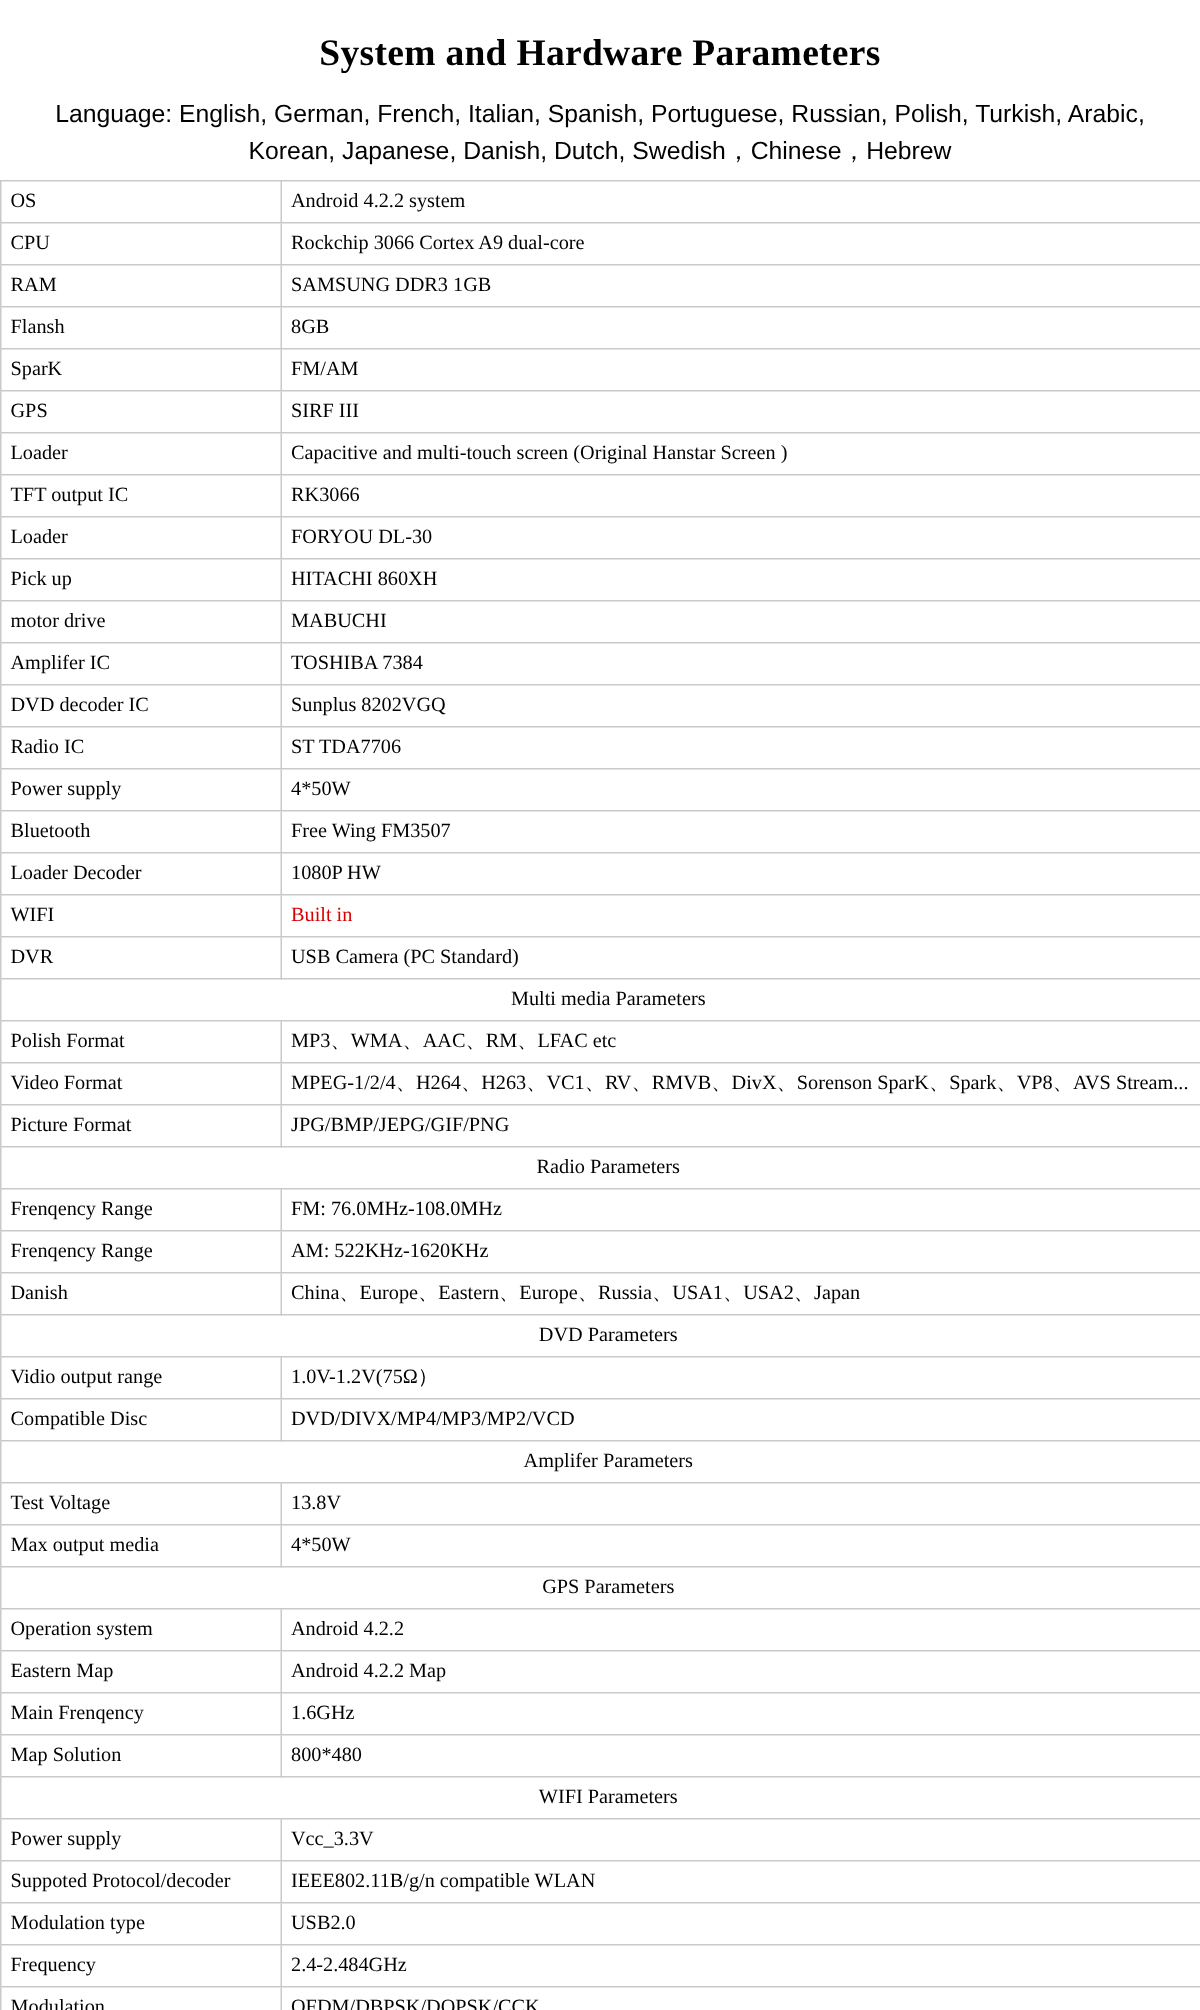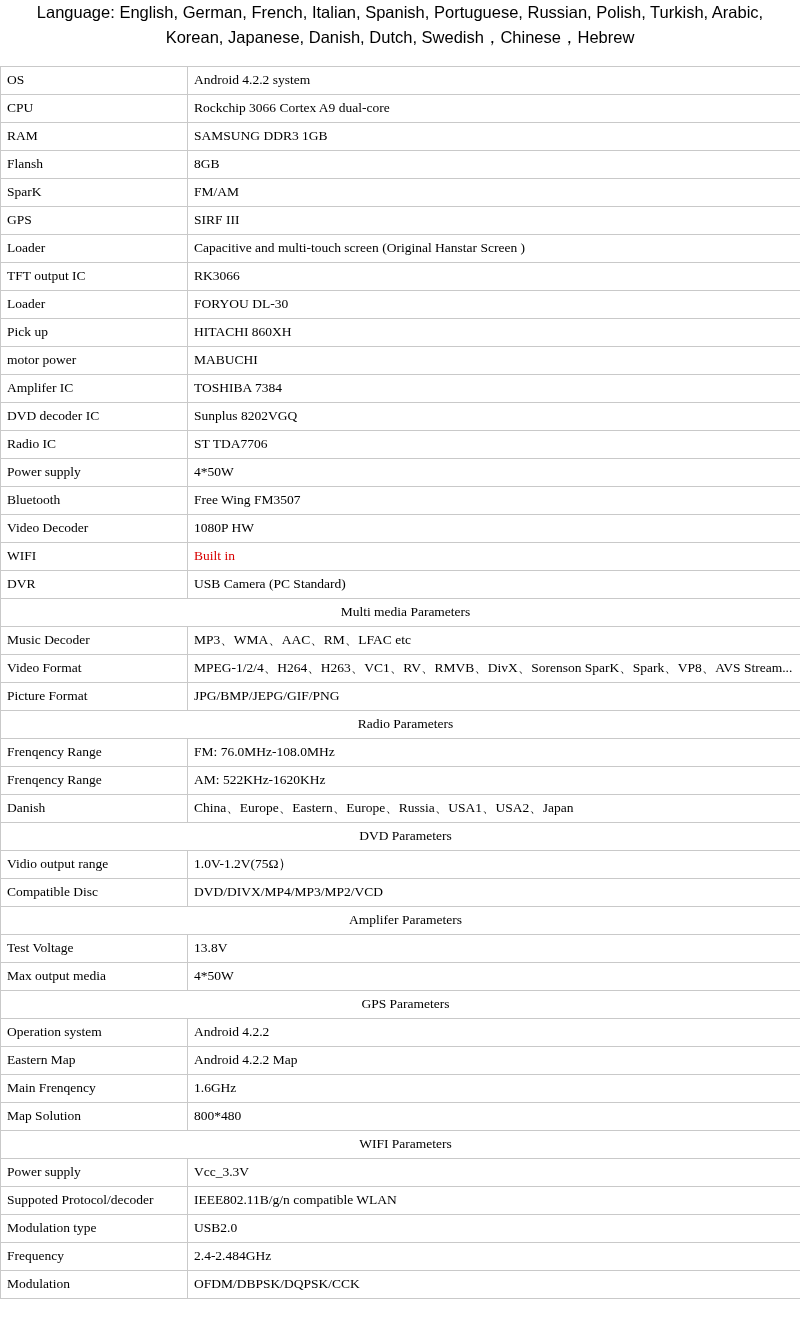--- a/index.html
+++ b/index.html
@@ -25,21 +25,21 @@
     font-size: 25px;
     margin: 22px 0 14px 0;
     letter-spacing: 0.2px;
   }
   .lang {
     font-family: "Liberation Sans", sans-serif;
     font-size: 16.5px;
     text-align: center;
     line-height: 1.5;
     padding: 0 14px;
-    margin-bottom: 16px;
+    margin-bottom: 6px;
   }
   table.spec {
     border-collapse: collapse;
     width: 784px;
     margin: 0 auto;
     table-layout: fixed;
   }
   table.spec td {
     border: 1px solid #c9c9c9;
     font-family: "Liberation Serif", serif;
@@ -65,20 +65,21 @@
   }
   td.red {
     color: #d80000;
   }
 </style>
 </head>
 <body>
 
 <div class="page">
 
+  <div class="title">System and Hardware Parameters</div>
 
   <div class="lang">Language: English, German, French, Italian, Spanish, Portuguese, Russian, Polish,  Turkish, Arabic, Korean, Japanese, Danish, Dutch, Swedish，Chinese，Hebrew</div>
 
   <table class="spec">
     <tbody>
         <tr>
           <td class="key">OS</td>
           <td class="val">Android 4.2.2 system</td>
         </tr>
         <tr>
@@ -111,21 +112,21 @@
         </tr>
         <tr>
           <td class="key">Loader</td>
           <td class="val">FORYOU  DL-30</td>
         </tr>
         <tr>
           <td class="key">Pick up</td>
           <td class="val">HITACHI  860XH</td>
         </tr>
         <tr>
-          <td class="key">motor power</td>
+          <td class="key">motor drive</td>
           <td class="val">MABUCHI</td>
         </tr>
         <tr>
           <td class="key">Amplifer IC</td>
           <td class="val">TOSHIBA 7384</td>
         </tr>
         <tr>
           <td class="key">DVD decoder IC</td>
           <td class="val">Sunplus   8202VGQ</td>
         </tr>
@@ -135,36 +136,36 @@
         </tr>
         <tr>
           <td class="key">Power supply</td>
           <td class="val">4*50W</td>
         </tr>
         <tr>
           <td class="key">Bluetooth</td>
           <td class="val">Free Wing    FM3507</td>
         </tr>
         <tr>
-          <td class="key">Video Decoder</td>
+          <td class="key">Loader Decoder</td>
           <td class="val">1080P HW</td>
         </tr>
         <tr>
           <td class="key">WIFI</td>
           <td class="val red">Built in</td>
         </tr>
         <tr>
           <td class="key">DVR</td>
           <td class="val">USB Camera (PC Standard)</td>
         </tr>
         <tr>
           <td class="section" colspan="2">Multi media Parameters</td>
         </tr>
         <tr>
-          <td class="key">Music Decoder</td>
+          <td class="key">Polish Format</td>
           <td class="val">MP3、WMA、AAC、RM、LFAC etc</td>
         </tr>
         <tr>
           <td class="key">Video Format</td>
           <td class="val">MPEG-1/2/4、H264、H263、VC1、RV、RMVB、DivX、Sorenson SparK、Spark、VP8、AVS Stream...</td>
         </tr>
         <tr>
           <td class="key">Picture Format</td>
           <td class="val">JPG/BMP/JEPG/GIF/PNG</td>
         </tr>

